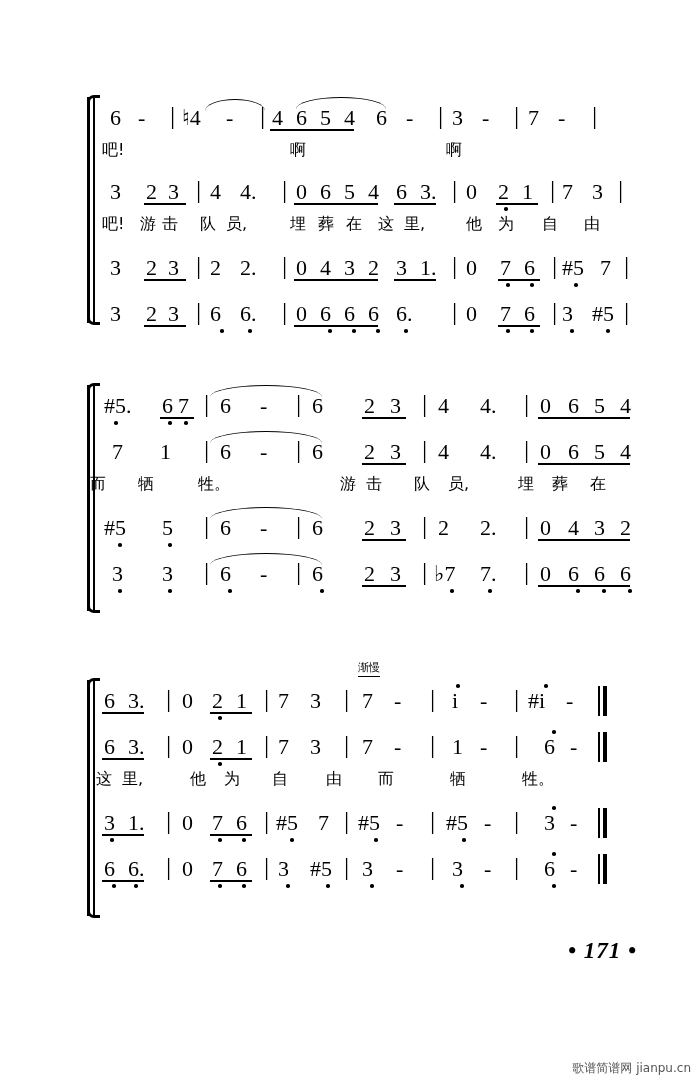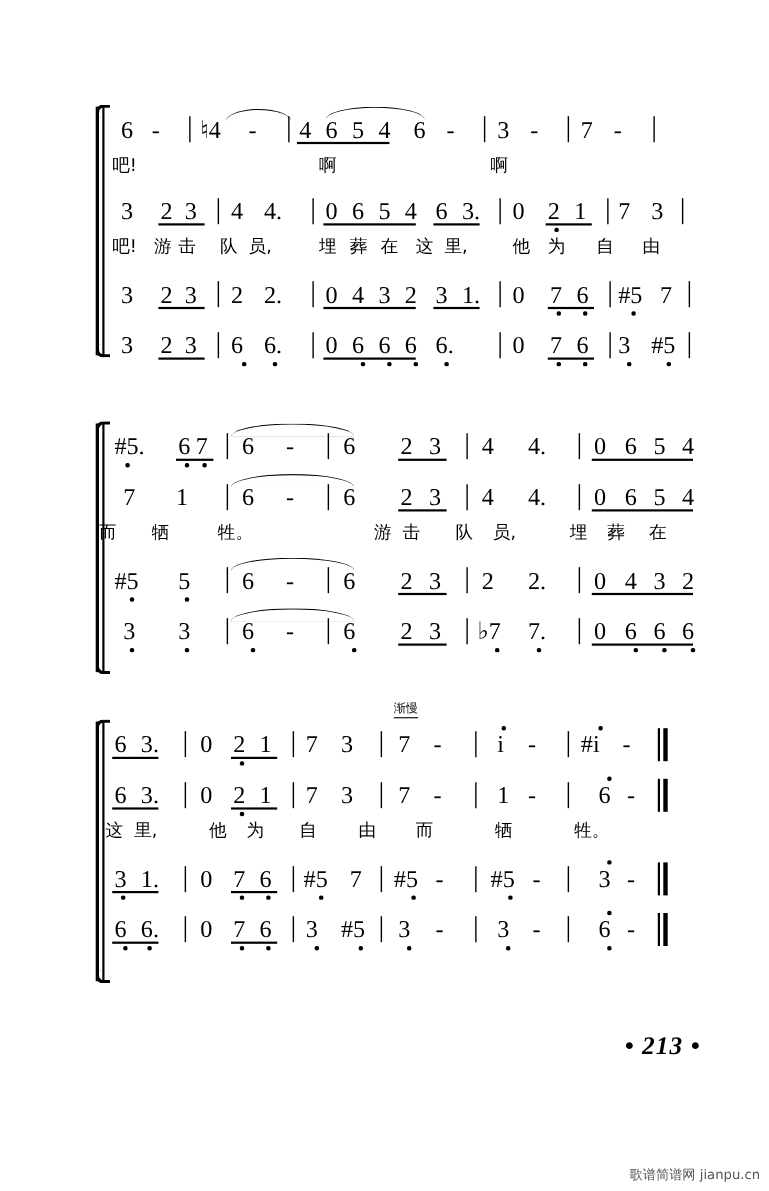--- a/index.html
+++ b/index.html
@@ -23,21 +23,21 @@
   }
 
   
   .system {
     position: absolute;
     left: 78px;
     width: 545px;
   }
   .sys1 { top: 95px; }
   .sys2 { top: 383px; }
-  .sys3 { top: 654px; }
+  .sys3 { top: 678px; }
 
   
   .brace {
     position: absolute;
     left: 0;
     top: 0;
     width: 20px;
     height: 100%;
   }
   .brace .vbar {
@@ -661,19 +661,19 @@
         <div class="dotb" style="left:452px; top:38px;"></div>
         <span class="tok num" style="left:470px; top:12px;">-</span>
         <div class="endbar" style="left:498px; top:8px; height:30px; width:12px;">
           <div class="thin"></div>
           <div class="thick"></div>
         </div>
       </div>
     </div>
   </div>
 
-  <div class="pagenum">• 213 •</div>
+  <div class="pagenum">• 171 •</div>
 
   <div class="watermark">
     <span class="cn">歌谱简谱网 jianpu.cn</span>
   </div>
 
 </div>
 
 </body></html>

